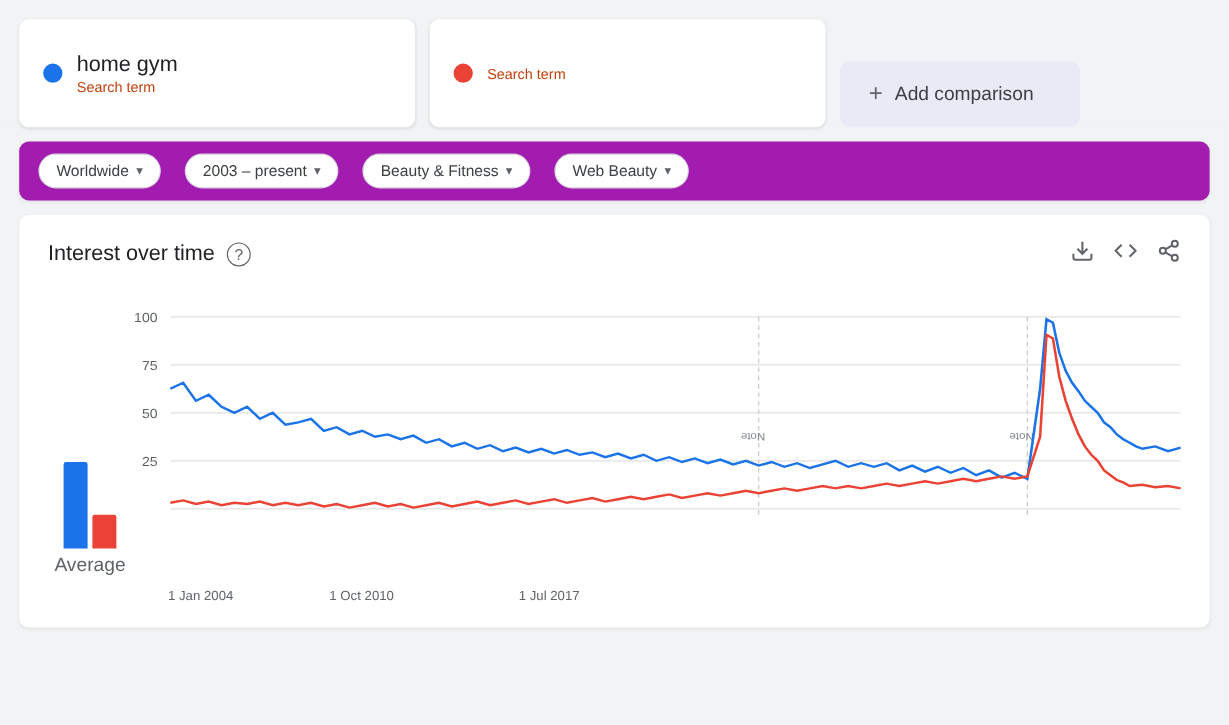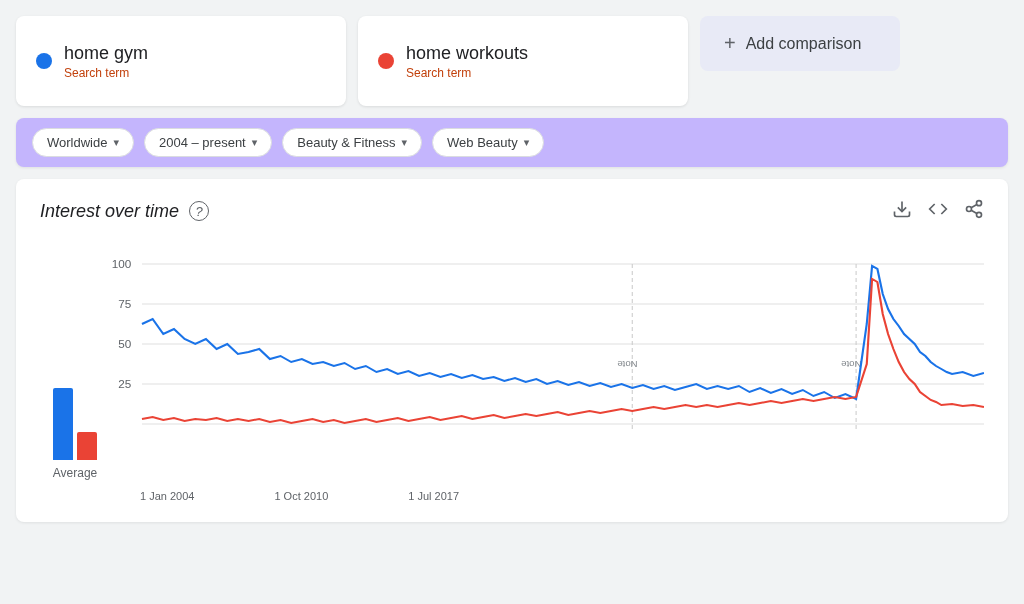--- a/index.html
+++ b/index.html
@@ -7,21 +7,21 @@
       font-family: 'Google Sans', Arial, sans-serif;
       background: #f1f3f4;
       min-height: 604px;
       min-width: 1024px;
     }
     .top-section {
       background: #f1f3f4;
       padding: 16px 16px 0 16px;
       display: flex;
       gap: 12px;
-      align-items: flex-start;
+      align-items: flex-end;
     }
     .term-card {
       background: #fff;
       border-radius: 8px;
       padding: 16px 20px;
       flex: 1;
       max-width: 330px;
       box-shadow: 0 1px 3px rgba(0,0,0,0.1);
       display: flex;
       align-items: center;
@@ -61,26 +61,26 @@
       font-size: 16px;
       font-weight: 500;
       border: none;
       outline: none;
     }
     .add-icon {
       font-size: 20px;
       color: #5f6368;
     }
     .filters-bar {
-      background: #c4b5fd;
+      background: #a21caf;
       margin: 12px 16px;
       border-radius: 8px;
       padding: 10px 16px;
       display: flex;
-      gap: 10px;
+      gap: 20px;
       align-items: center;
       box-shadow: 0 1px 3px rgba(0,0,0,0.08);
     }
     .filter-btn {
       display: flex;
       align-items: center;
       gap: 6px;
       background: #fff;
       border: 1px solid #dadce0;
       border-radius: 20px;
@@ -102,23 +102,22 @@
       box-shadow: 0 1px 3px rgba(0,0,0,0.08);
     }
     .chart-header {
       display: flex;
       align-items: center;
       justify-content: space-between;
       margin-bottom: 20px;
     }
     .chart-title-area {
       display: flex;
-      align-items: flex-start;
+      align-items: flex-end;
       gap: 10px;
-      font-style: italic;
     }
     .chart-title {
       font-size: 18px;
       font-weight: 400;
       color: #202124;
     }
     .help-icon {
       width: 20px;
       height: 20px;
       border-radius: 50%;
@@ -157,21 +156,21 @@
       display: flex;
       gap: 4px;
       align-items: flex-end;
       height: 80px;
     }
     .avg-bar {
       width: 20px;
       border-radius: 2px 2px 0 0;
     }
     .avg-label {
-      font-size: 12px;
+      font-size: 16px;
       color: #5f6368;
       margin-top: 6px;
     }
     .main-chart {
       flex: 1;
       position: relative;
     }
     .chart-svg-wrapper {
       width: 100%;
       position: relative;
@@ -195,38 +194,37 @@
     <div class="term-dot" style="background-color: #1a73e8;"></div>
     <div class="term-info">
       <span class="term-name">home gym</span>
       <span class="term-label">Search term</span>
     </div>
   </div>
 
   <div class="term-card">
     <div class="term-dot" style="background-color: #ea4335;"></div>
     <div class="term-info">
-      <span class="term-name">home workouts</span>
       <span class="term-label">Search term</span>
     </div>
   </div>
 
   <button class="add-comparison">
     <span class="add-icon">+</span>
     <span>Add comparison</span>
   </button>
 </div>
 
 <div class="filters-bar">
   <button class="filter-btn">
     <span>Worldwide</span>
     <span class="chevron">▾</span>
   </button>
   <button class="filter-btn">
-    <span>2004 – present</span>
+    <span>2003 – present</span>
     <span class="chevron">▾</span>
   </button>
   <button class="filter-btn">
     <span>Beauty &amp; Fitness</span>
     <span class="chevron">▾</span>
   </button>
   <button class="filter-btn">
     <span>Web Beauty</span>
     <span class="chevron">▾</span>
   </button>
@@ -473,19 +471,19 @@
               800,162
               810,161
               820,163
             "></polyline>
         </svg>
 
         
         <div class="x-axis-labels" style="padding: 2px 0 0 30px;">
           <span class="x-label" style="margin-left: 0;">1 Jan 2004</span>
           <span class="x-label" style="margin-left: 80px;">1 Oct 2010</span>
-          <span class="x-label" style="margin-left: 80px;">1 Jul 2017</span>
+          <span class="x-label" style="margin-left: 104px;">1 Jul 2017</span>
           <span style="flex:1;"></span>
         </div>
       </div>
     </div>
   </div>
 </div>
 
 </body></html>

